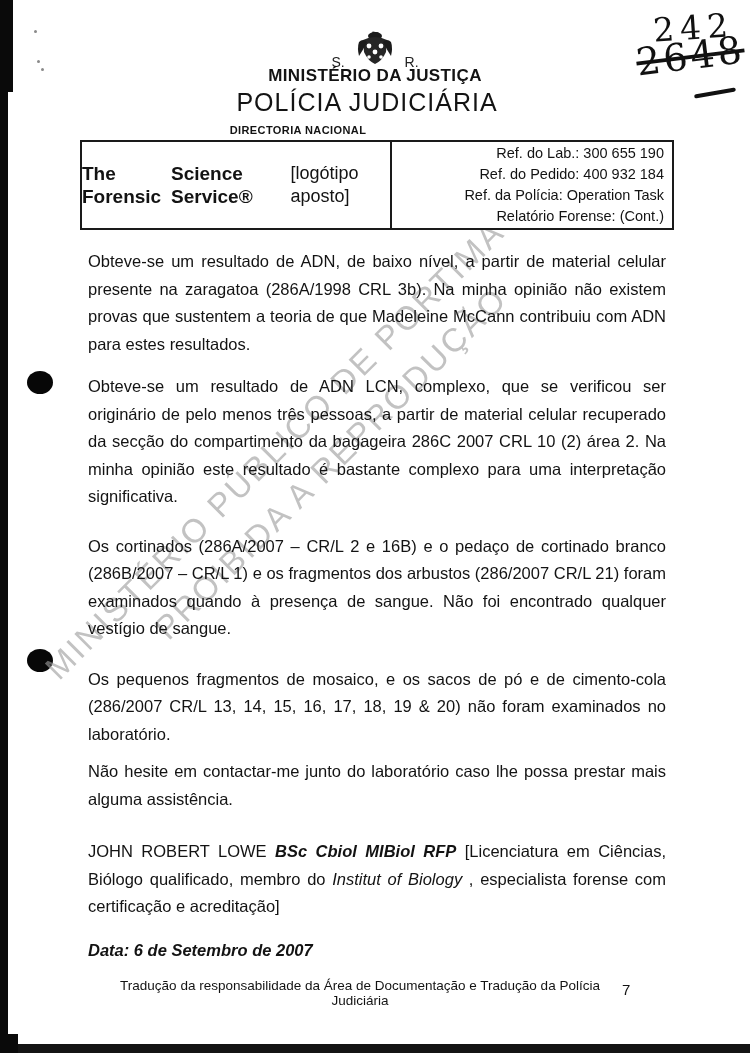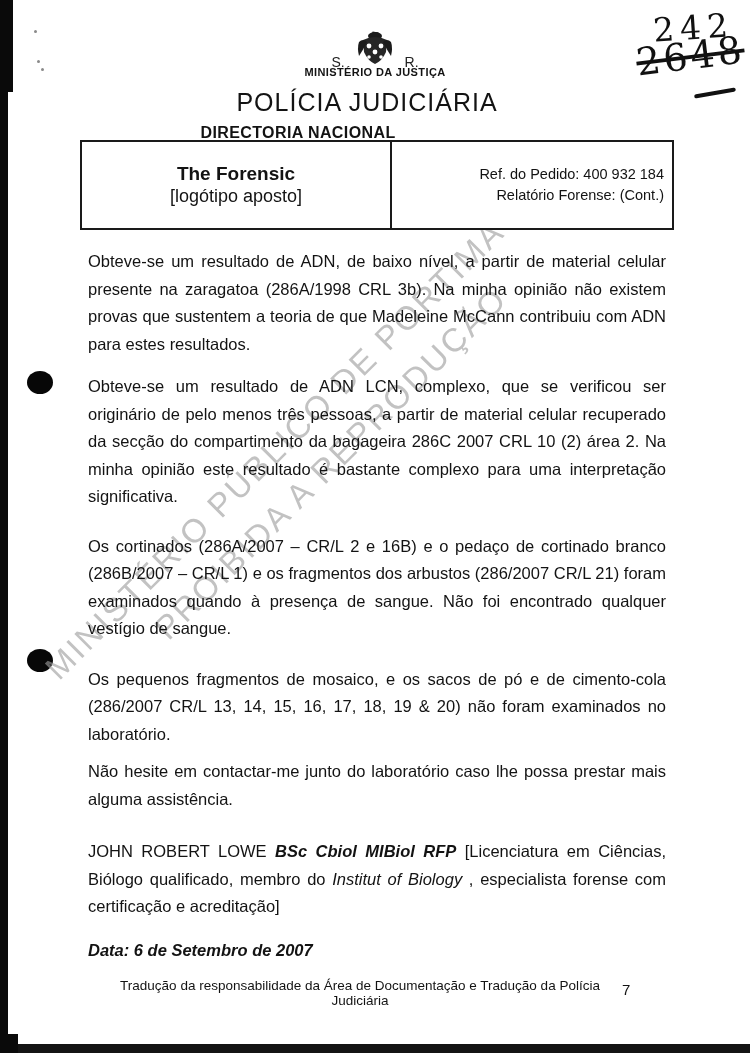--- a/index.html
+++ b/index.html
@@ -20,27 +20,27 @@
   
   .handwriting { position:absolute; font-family:cursive, "DejaVu Serif", serif; color:#111; }
   .hw-top { left:653px; top:8px; font-size:33px; transform:rotate(-4deg); letter-spacing:6px; }
   .hw-struck { left:636px; top:34px; font-size:38px; transform:rotate(-7deg); letter-spacing:3px; text-decoration:line-through; text-decoration-thickness:4px; }
   .hw-dash { position:absolute; left:694px; top:91px; width:42px; height:4px; background:#111; transform:rotate(-10deg); border-radius:2px; }
 
   
   .header { position:absolute; left:0; top:0; width:750px; text-align:center; z-index:3; }
   .crest-row { position:absolute; left:0; top:30px; width:750px; display:flex; justify-content:center; align-items:flex-end; gap:10px; }
   .crest-letter { font-size:14px; color:#222; padding-bottom:2px; }
-  .ministry { position:absolute; left:0; top:66px; width:750px; font-size:11px; font-weight:bold; letter-spacing:.4px; }
+  .ministry { position:absolute; left:0; top:66px; width:750px; font-size:17px; font-weight:bold; letter-spacing:.4px; }
   .org { position:absolute; left:0; top:88px; width:734px; font-size:25px; letter-spacing:1px; font-weight:500; }
-  .directorate { position:absolute; left:0; top:124px; width:596px; font-size:16px; font-weight:bold; letter-spacing:.4px; }
+  .directorate { position:absolute; left:0; top:124px; width:596px; font-size:11px; font-weight:bold; letter-spacing:.4px; }
 
   
   .ref-table { position:absolute; left:80px; top:140px; width:590px; height:86px; border:2px solid #1a1a1a; display:flex; z-index:3; background:#fff; }
-  .ref-left { width:308px; border-right:2px solid #1a1a1a; display:flex; flex-direction:column; justify-content:center; align-items:center; line-height:23px; }
+  .ref-left { width:308px; border-right:2px solid #1a1a1a; display:flex; justify-content:center; align-items:center; line-height:23px; }
   .ref-left .b { font-weight:bold; font-size:19px; }
   .ref-left .r { font-size:18px; }
   .ref-right { flex:1; display:flex; flex-direction:column; justify-content:center; text-align:right; padding:0 8px; font-size:14.5px; line-height:21px; }
 
   
   .watermark { position:absolute; left:10px; top:390px; width:700px; height:250px;
     transform:rotate(-45deg); z-index:1; text-align:center; pointer-events:none; }
   .wm-line { white-space:nowrap; font-size:33px; letter-spacing:2.5px; color:#9d9d9d; opacity:.62; }
   .wm-line2 { margin-top:11px; transform:translateX(16px); }
 
@@ -101,24 +101,27 @@
     <span class="crest-letter">R.</span>
   </div>
   <div class="ministry">MINISTÉRIO DA JUSTIÇA</div>
   <div class="org">POLÍCIA JUDICIÁRIA</div>
   <div class="directorate">DIRECTORIA NACIONAL</div>
 </div>
 
 <div class="ref-table">
   <div class="ref-left">
     <div class="b">The Forensic</div>
+    <div class="b">Science Service®</div>
     <div class="r">[logótipo aposto]</div>
   </div>
   <div class="ref-right">
+    <div>Ref. do Lab.: 300 655 190</div>
     <div>Ref. do Pedido: 400 932 184</div>
+    <div>Ref. da Polícia: Operation Task</div>
     <div>Relatório Forense: (Cont.)</div>
   </div>
 </div>
 
 <div class="watermark">
   <div class="wm-line">MINISTÉRIO PÚBLICO DE PORTIMÃO</div>
   <div class="wm-line wm-line2">PROIBIDA A REPRODUÇÃO</div>
 </div>
 
 <div class="content">

